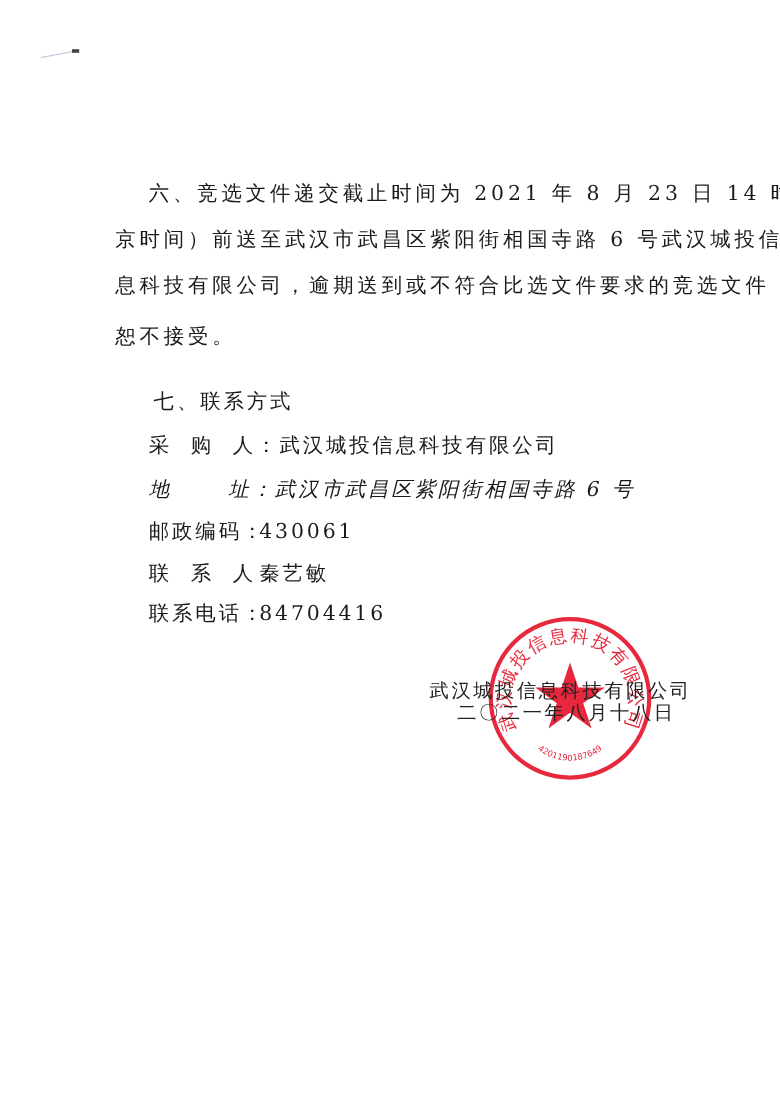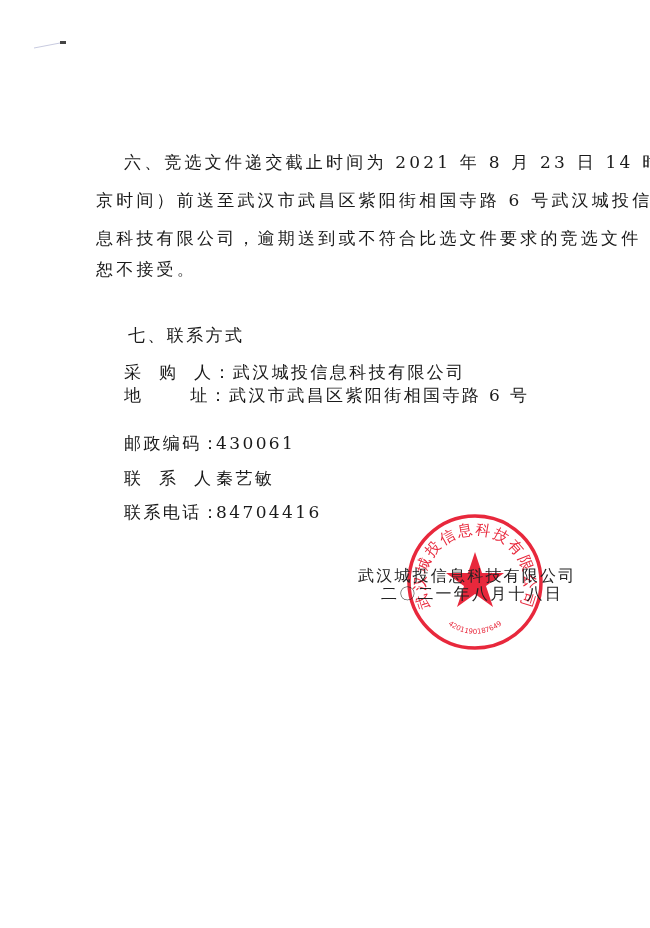--- a/index.html
+++ b/index.html
@@ -18,28 +18,28 @@
 <body>
 
 <svg class="speck" viewBox="0 0 40 12">
   <line x1="4" y1="10" x2="30" y2="5" stroke="#c8cbe0" stroke-width="1"></line>
   <rect x="30" y="3" width="6" height="3" fill="#444"></rect>
 </svg>
 
 <div class="line para" style="left:124px; top:152px;">六、竞选文件递交截止时间为 2021 年 8 月 23 日 14 时（北</div>
 <div class="line para" style="left:96px; top:190px;">京时间）前送至武汉市武昌区紫阳街相国寺路 6 号武汉城投信</div>
 <div class="line para" style="left:96px; top:228px;text-align:right;">息科技有限公司，逾期送到或不符合比选文件要求的竞选文件</div>
-<div class="line para" style="left:96px; top:259px;text-align:right;">恕不接受。</div>
+<div class="line para" style="left:96px; top:271px;text-align:right;">恕不接受。</div>
 
 <div class="line" style="left:128px; top:325px;">七、联系方式</div>
 
 <div class="line" style="left:124px; top:362px;">
   <span class="label" style="white-space:pre;">采  购  人：</span><span>武汉城投信息科技有限公司</span>
 </div>
-<div class="line" style="left:124px; top:385px;">
+<div class="line" style="left:124px; top:398px;font-style:italic;">
   <span class="label" style="white-space:pre;">地      址：</span><span>武汉市武昌区紫阳街相国寺路 6 号</span>
 </div>
 <div class="line" style="left:124px; top:433px;text-align:center;">
   <span class="label" style="white-space:pre; width:92px;">邮政编码：</span><span>430061</span>
 </div>
 <div class="line" style="left:124px; top:468px;">
   <span class="label" style="white-space:pre; width:92px;">联  系  人：</span><span>秦艺敏</span>
 </div>
 <div class="line" style="left:124px; top:502px;">
   <span class="label" style="white-space:pre; width:92px;">联系电话：</span><span>84704416</span>

